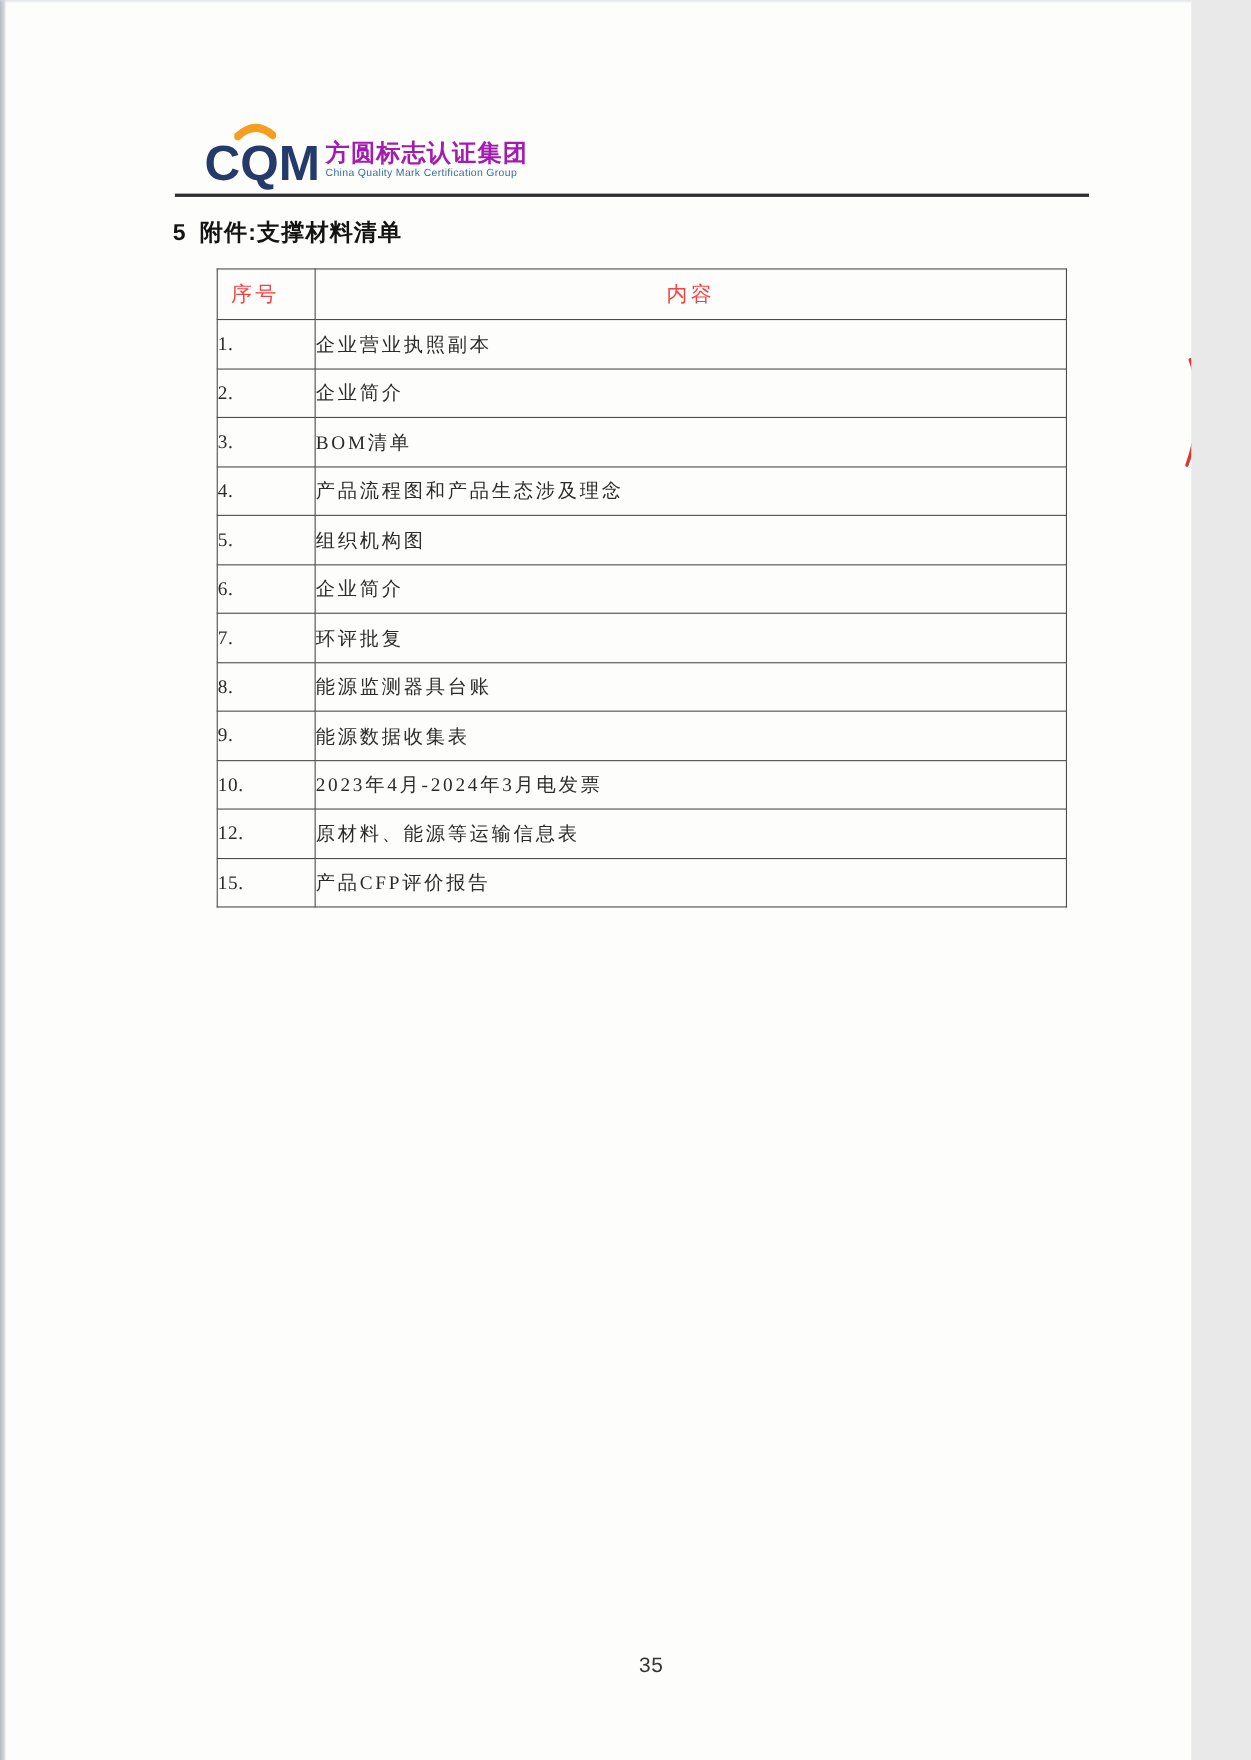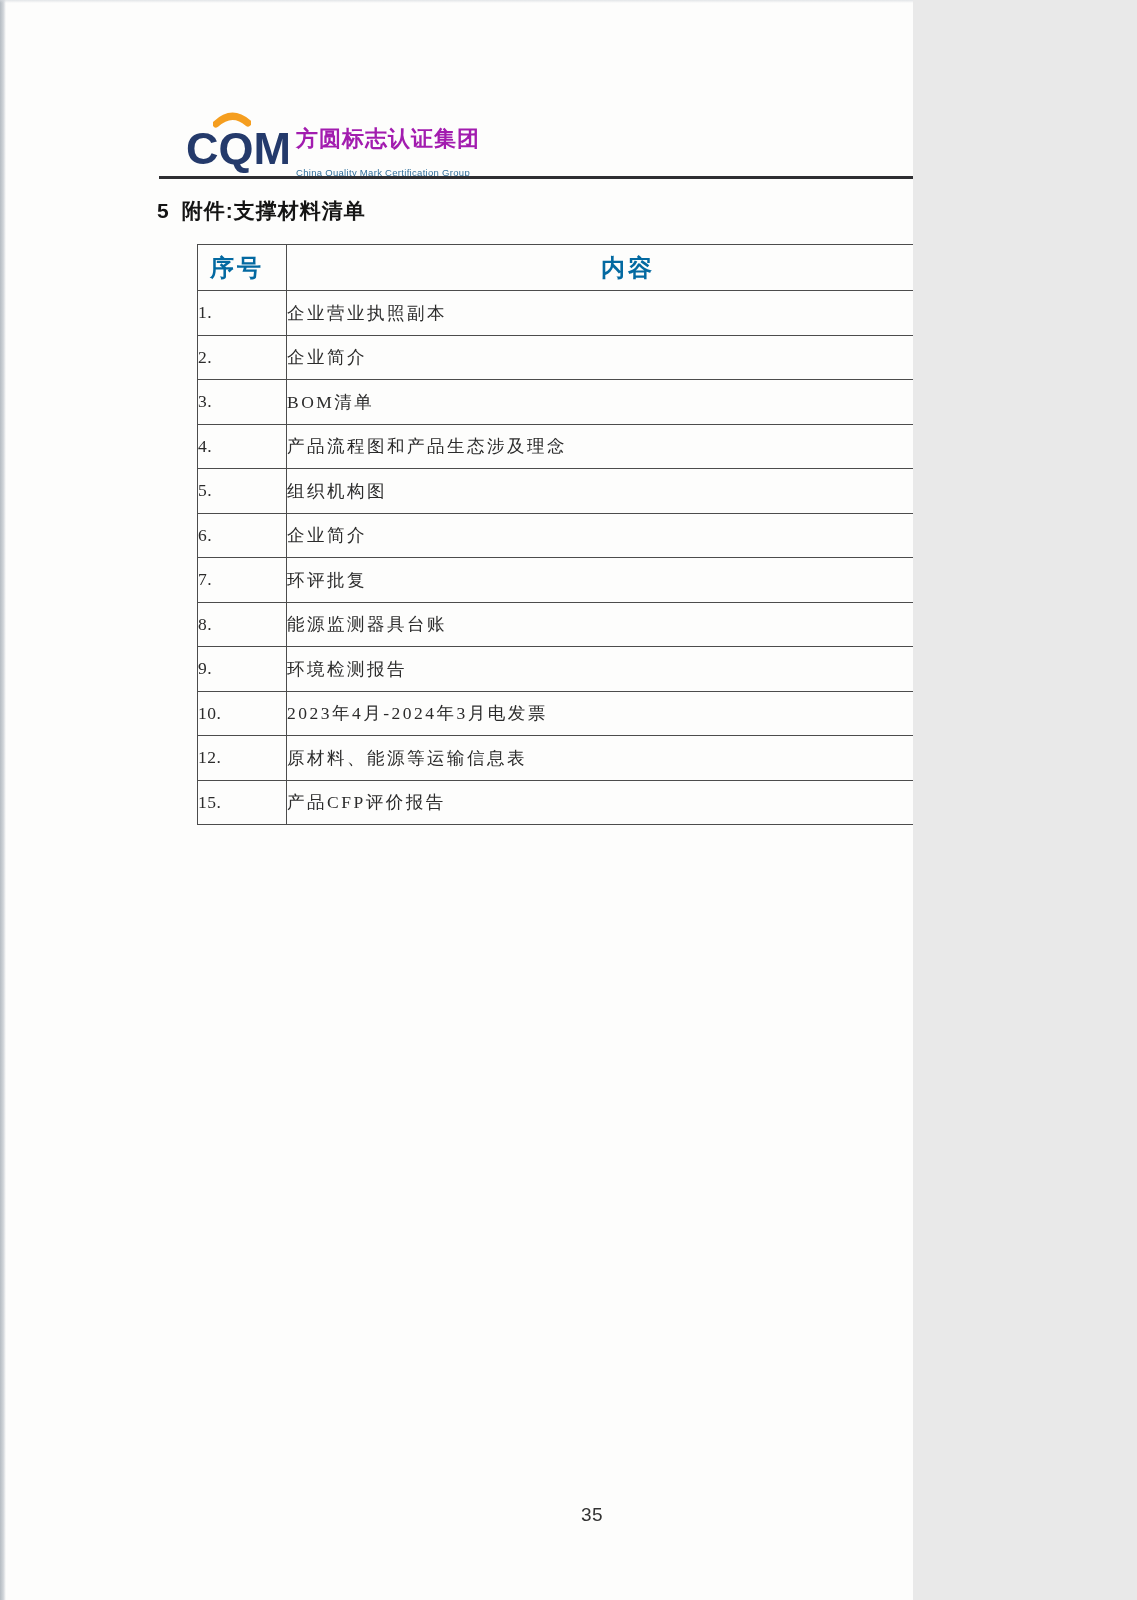--- a/index.html
+++ b/index.html
@@ -1,18 +1,18 @@
 <!DOCTYPE html>
 <html><head>
 <meta charset="utf-8">
 <style>
   html,body{margin:0;padding:0;background:#e9e9e9;}
   .page{
     position:relative;
-    width:913px;height:1600px;
+    width:1083px;height:1600px;
     background:#fdfdfc;
     overflow:hidden;
     font-family:"Liberation Sans","DejaVu Sans",sans-serif;
     color:#1a1a1a;
   }
   
   .scan-edge-left{
     position:absolute;left:0;top:0;width:6px;height:1600px;
     background:linear-gradient(to right,#a8b0b8 0%,#c9ced3 55%,rgba(255,255,255,0) 100%);
     opacity:.85;
@@ -29,21 +29,21 @@
     font-size:45px;font-weight:900;letter-spacing:0px;
     line-height:1;color:#243a6b;
   }
   .logo-arc{position:absolute;left:27px;top:2px;width:38px;height:18px;}
   .logo-names{position:absolute;left:110px;top:18px;white-space:nowrap;}
   .logo-name-zh{
     display:block;
     font-size:22px;font-weight:700;color:#a21caf;letter-spacing:1px;line-height:1.2;
   }
   .logo-name-en{
-    display:block;margin-top:16px;
+    display:block;margin-top:1px;
     font-size:9.5px;color:#33709b;letter-spacing:.3px;line-height:1.1;
   }
   .header-rule{
     position:absolute;left:159px;top:176px;width:831px;height:3px;
     background:#2e2e31;
   }
   
   .section-heading{
     position:absolute;left:157px;top:197px;
     font-size:21px;font-weight:700;color:#141414;letter-spacing:1px;
@@ -58,21 +58,21 @@
     color:#2b2b2b;
   }
   table.materials col.c-no{width:89px;}
   table.materials th,table.materials td{
     border:1px solid #4c4c4c;
     padding:0;
     overflow:hidden;white-space:nowrap;
   }
   table.materials th{
     height:45px;
-    font-size:24px;font-weight:700;letter-spacing:3px;color:#0369a1;
+    font-size:19px;font-weight:400;letter-spacing:3px;color:#ef4444;
     text-align:center;
   }
   table.materials th.h-no{text-align:left;padding-left:12px;}
   table.materials td{height:43.5px;font-size:17.5px;}
   td.cell-no{padding-left:18px;letter-spacing:.5px;}
   td.cell-content{padding-left:12px;letter-spacing:2.5px;}
   
   .red-mark{position:absolute;left:1070px;top:323px;width:32px;height:104px;}
   
   .page-number{
@@ -145,21 +145,21 @@
       <tr>
         <td class="cell-no">7.</td>
         <td class="cell-content">环评批复</td>
       </tr>
       <tr>
         <td class="cell-no">8.</td>
         <td class="cell-content">能源监测器具台账</td>
       </tr>
       <tr>
         <td class="cell-no">9.</td>
-        <td class="cell-content">环境检测报告</td>
+        <td class="cell-content">能源数据收集表</td>
       </tr>
       <tr>
         <td class="cell-no">10.</td>
         <td class="cell-content">2023年4月-2024年3月电发票</td>
       </tr>
       <tr>
         <td class="cell-no">12.</td>
         <td class="cell-content">原材料、能源等运输信息表</td>
       </tr>
       <tr>

